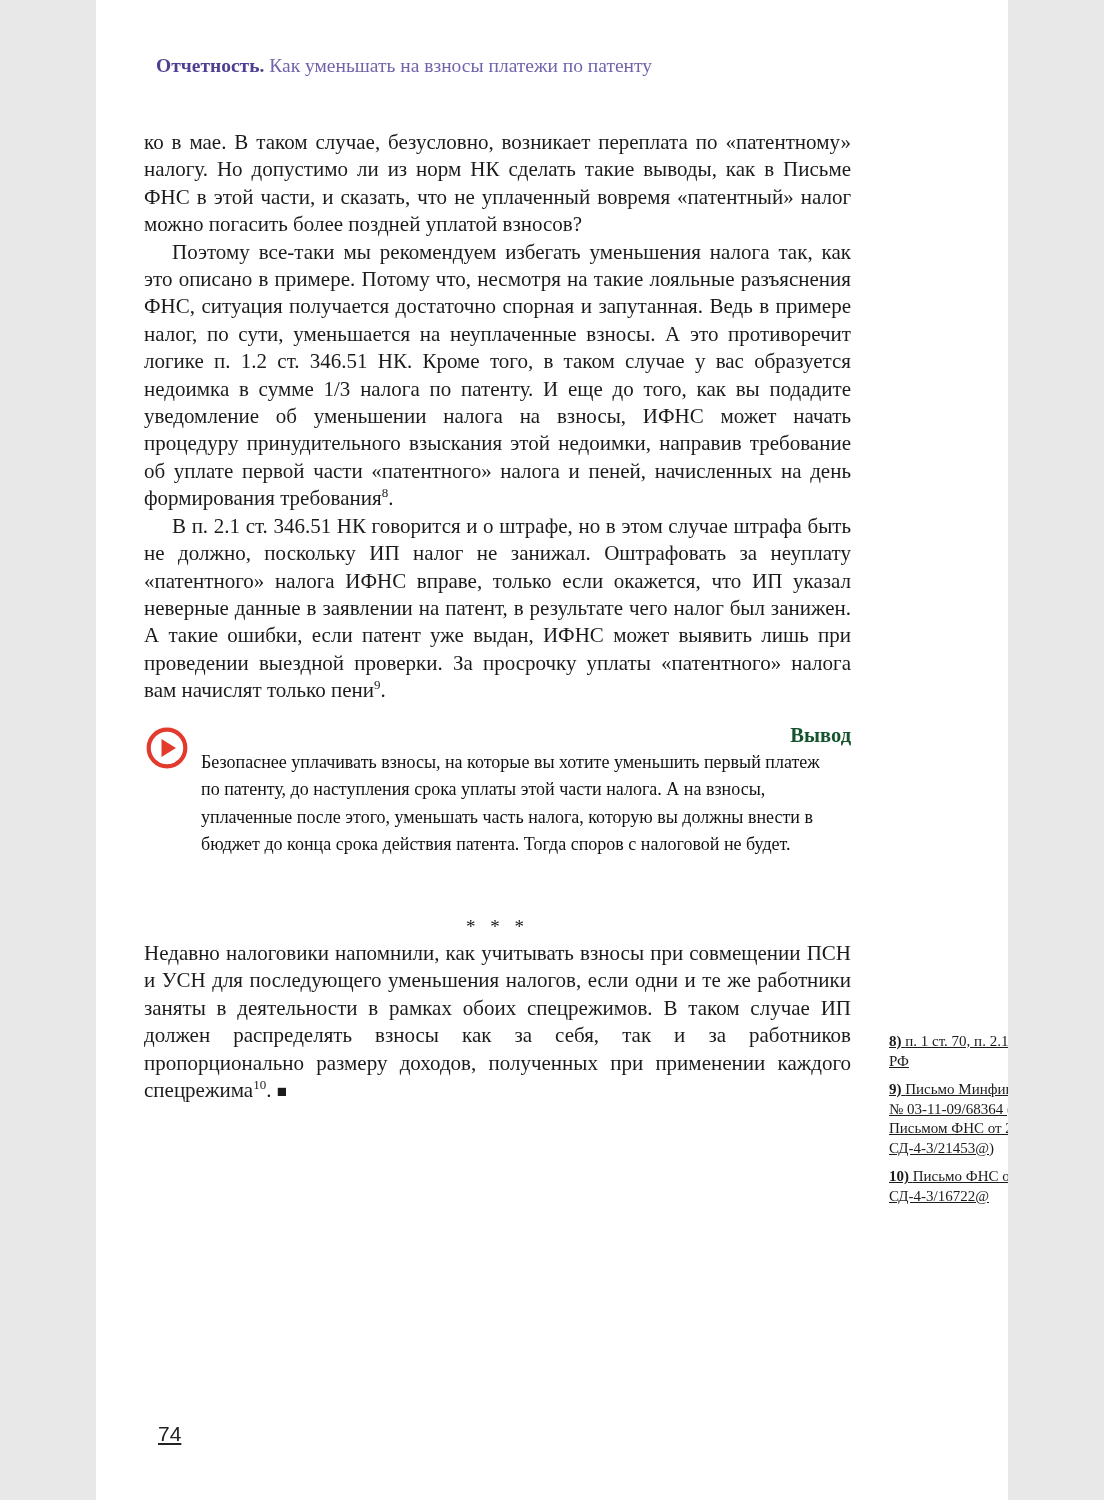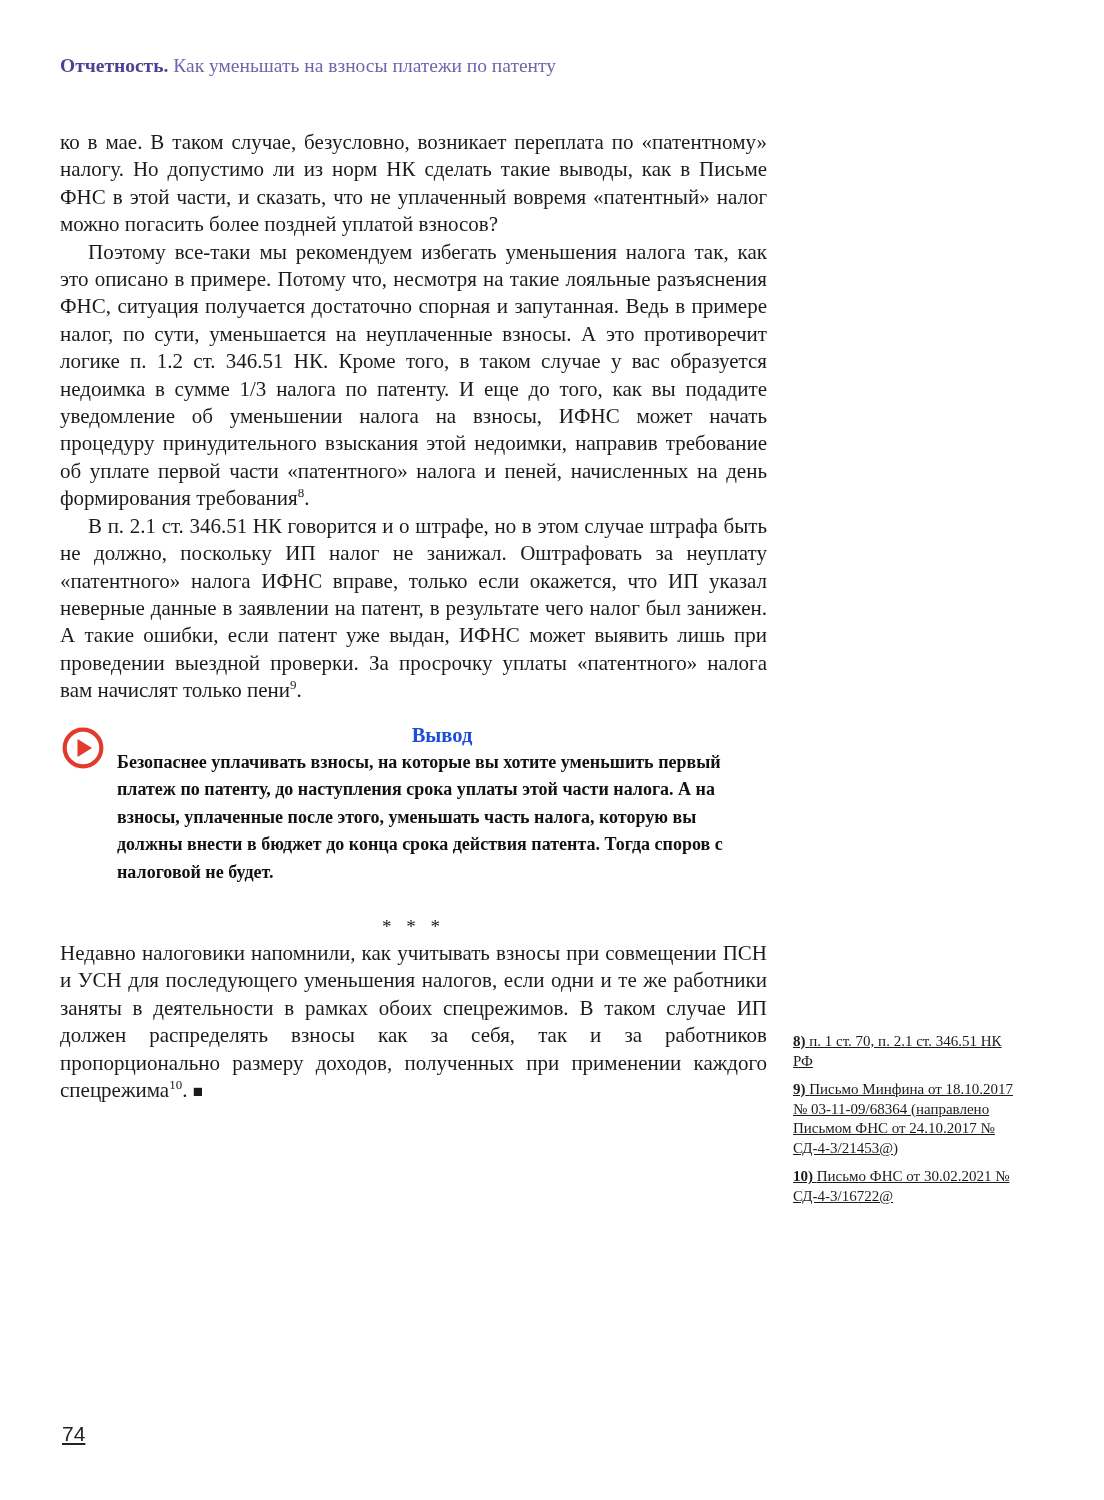--- a/index.html
+++ b/index.html
@@ -1,19 +1,19 @@
 <!DOCTYPE html>
 <html><head>
 <meta charset="utf-8">
 <style>
   * { box-sizing: border-box; }
   html, body { margin: 0; padding: 0; background: #e8e8e8; }
   .page {
     position: relative;
-    width: 1104px;
+    width: 912px;
     height: 1500px;
     margin: 0 auto;
     background: #ffffff;
     font-family: "Liberation Serif", "DejaVu Serif", serif;
     overflow: hidden;
   }
 
   
   .page-header {
     position: absolute;
@@ -22,46 +22,46 @@
     font-size: 19.5px;
     line-height: 24px;
     white-space: nowrap;
   }
   .section-name { font-weight: bold; color: #4f3e92; }
   .header-title { color: #7263ab; }
 
   
   .main {
     position: absolute;
-    left: 60px;
+    left: 48px;
     top: 129px;
     width: 707px;
     font-size: 21px;
     line-height: 27.4px;
     color: #1b1b1b;
     text-align: justify;
   }
   .main p { margin: 0; }
   .para-indent { text-indent: 28px; }
   sup.fn-ref { font-size: 13px; line-height: 0; }
 
   
   .conclusion { position: relative; margin-top: 17px; padding-left: 57px; min-height: 170px; }
   .play-icon { position: absolute; left: 2px; top: 5px; width: 42px; height: 42px; }
   .conclusion-heading {
     font-size: 20.5px;
     font-weight: bold;
-    color: #1d4ed8;
+    color: #14532d;
     margin: 0 0 9px 0;
-    text-align: center;
+    text-align: right;
   }
   .conclusion-body {
     font-size: 18px;
     line-height: 27.4px;
-    font-weight: bold;
+    font-weight: normal;
     color: #111111;
     width: 622px;
     text-align: left;
     margin: 0;
   }
 
   
   .separator {
     margin-top: 21px;
     text-align: center;

